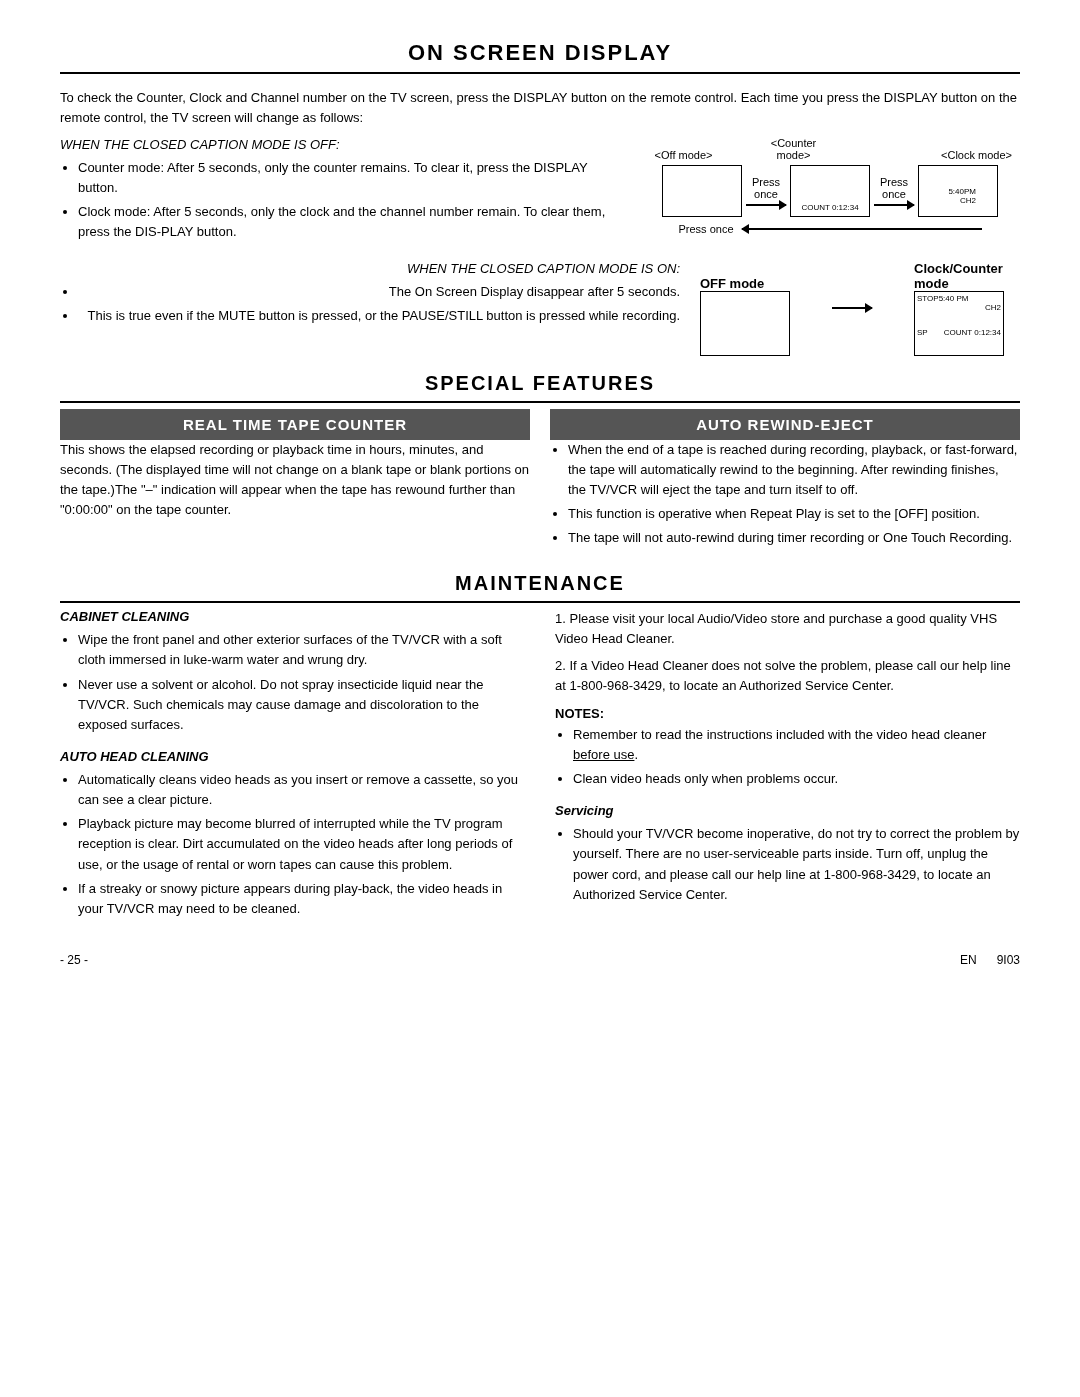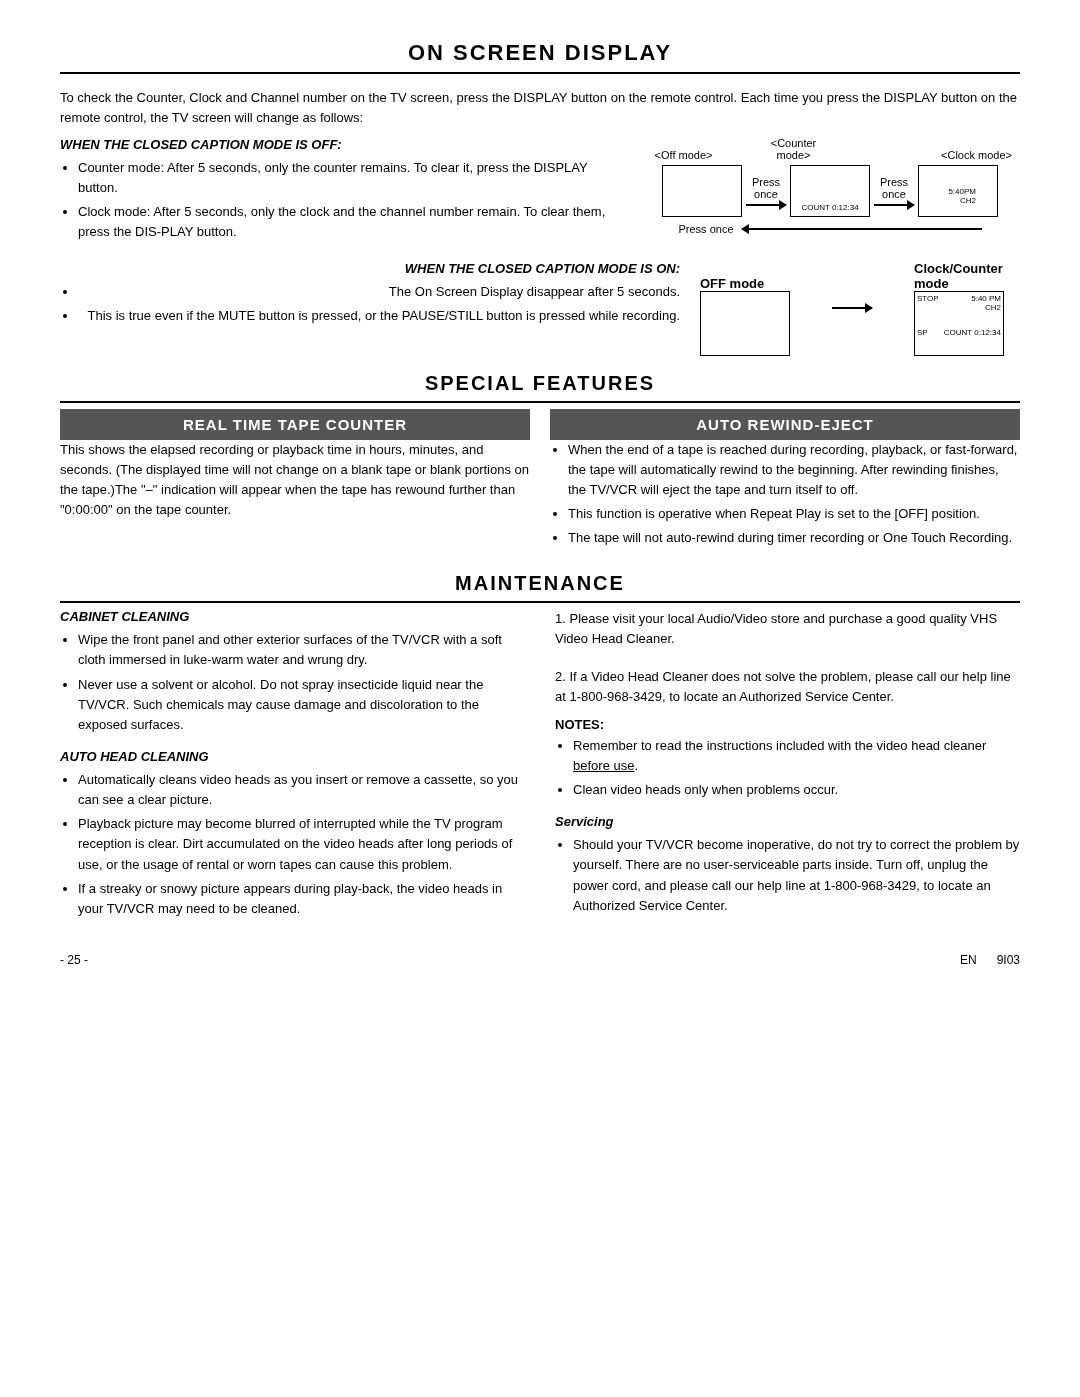--- a/index.html
+++ b/index.html
@@ -29,21 +29,21 @@
       border-bottom: 2px solid #000;
       padding-bottom: 6px;
       margin-bottom: 6px;
     }
     p.intro-text {
       margin-bottom: 10px;
       line-height: 1.5;
     }
     .italic-heading {
       font-style: italic;
-      font-weight: bold;
+      font-weight: normal;
       margin-bottom: 6px;
       font-size: 13px;
     }
     .section-row {
       display: flex;
       gap: 20px;
       margin-bottom: 14px;
     }
     .left-col {
       flex: 1;
@@ -346,21 +346,21 @@
       <div>
         <div class="mode-label-bold">OFF mode</div>
         <div class="off-box"></div>
       </div>
       <div style="display:flex; align-items:center; align-self:center; margin:0 8px;">
         <div class="arrow-right-short"></div>
       </div>
       <div>
         <div class="mode-label-bold">Clock/Counter mode</div>
         <div class="clock-counter-box">
-          <div style="display:flex; justify-content:space-between; font-size:8px;">
+          <div style="display:flex; font-size:8px;">
             <span>STOP</span>
             <span>5:40 PM</span>
           </div>
           <div style="font-size:8px; text-align:right;">
             <span>CH2</span>
           </div>
           <div style="margin-top:16px; display:flex; justify-content:space-between; font-size:8px;">
             <span>SP</span>
             <span>COUNT 0:12:34</span>
           </div>
@@ -403,21 +403,21 @@
     <p class="maint-subheading">AUTO HEAD CLEANING</p>
     <ul class="bullet-list">
       <li>Automatically cleans video heads as you insert or remove a cassette, so you can see a clear picture.</li>
       <li>Playback picture may become blurred of interrupted while the TV program reception is clear. Dirt accumulated on the video heads after long periods of use, or the usage of rental or worn tapes can cause this problem.</li>
       <li>If a streaky or snowy picture appears during play-back, the video heads in your TV/VCR may need to be cleaned.</li>
     </ul>
   </div>
 
   <div class="maint-right">
     <ol class="numbered-list" style="list-style:none; padding-left:0;">
-      <li style="margin-bottom:17px;">
+      <li style="margin-bottom:6px;">
         <span>1. </span><span>Please visit your local Audio/Video store and purchase a good quality VHS Video Head Cleaner.</span>
       </li>
       <li>
         <span>2. </span><span>If a Video Head Cleaner does not solve the problem, please call our help line at 1-800-968-3429, to locate an Authorized Service Center.</span>
       </li>
     </ol>
 
     <p class="notes-label">NOTES:</p>
     <ul class="bullet-list">
       <li>

